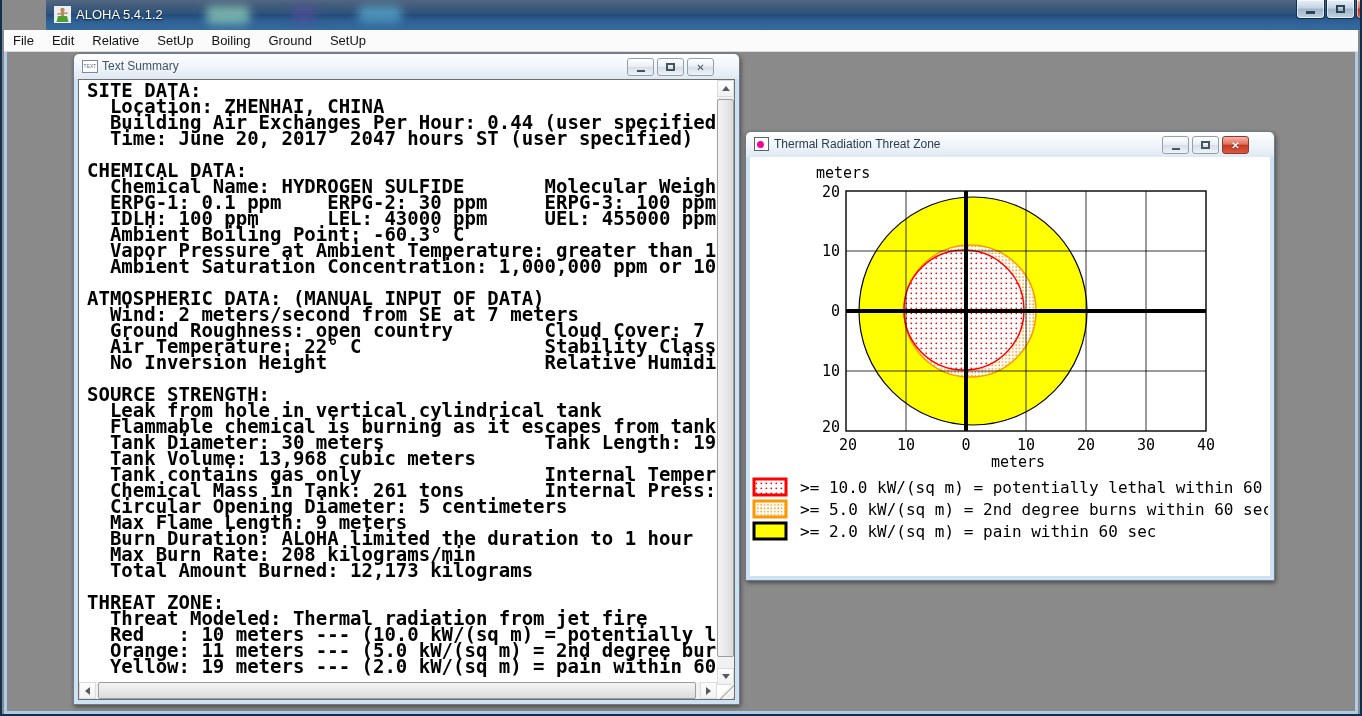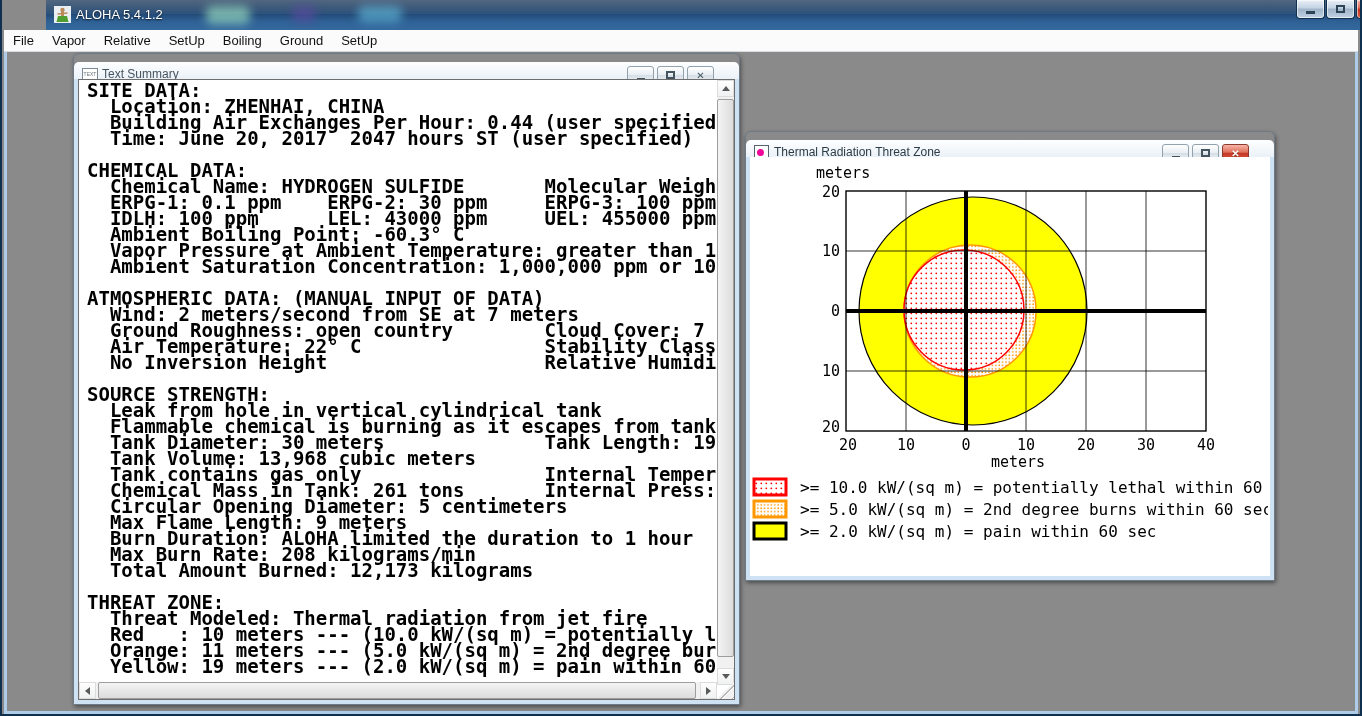--- a/index.html
+++ b/index.html
@@ -33,21 +33,21 @@
   .menubar { position:absolute; left:2px; right:2px; top:30px; height:22px;
     background:#fbfbfb; border-bottom:1px solid #d9dde1; display:flex; align-items:center; }
   .menu-item { padding:0 9px; font-size:13px; color:#111; height:100%; display:flex; align-items:center;text-align:center; }
 
   .client { position:absolute; left:2px; right:2px; top:52px; bottom:0;
     background:#8a8a8a; border:3px solid #aecbe8; border-top:none; }
 
   
   .child { position:absolute; border:1px solid #6d7a87; border-radius:6px 6px 2px 2px;
     box-shadow:1px 2px 4px rgba(0,0,0,.45); }
-  .child .tbar { position:absolute; left:0; top:8px; right:0; height:25px;
+  .child .tbar { position:absolute; left:0; top:0; right:0; height:25px;
     border-radius:5px 5px 0 0;
     background:linear-gradient(180deg,#fdfeff 0%,#f0f5fa 50%,#dfe9f3 100%);padding-left:28px; }
   .child .tbar .ttl { position:absolute; left:28px; top:5px; font-size:12px; color:#44545f; }
   .child .frame { position:absolute; left:0; top:25px; right:0; bottom:0;
     background:#cfe2f3; }
   .child .inner { position:absolute; left:4px; top:0; right:4px; bottom:4px;
     background:#fff; border:1px solid #6e6e6e; }
   .cbtn { position:absolute; top:4px; width:27px; height:18px; border:1px solid #93a1ad;
     border-radius:3px; background:linear-gradient(180deg,#ffffff,#e9eef3 48%,#d6dee6 52%,#eef3f8);
     display:flex; align-items:center; justify-content:center; color:#45555f; font-size:10px; }
@@ -109,21 +109,21 @@
         <div class="glyph-max"></div>
       </div>
     <div class="capbtn close-main" style="width:48px;">
         <span class="x">✕</span>
       </div>
   </div>
 </div>
 
 <div class="menubar">
   <span class="menu-item">File</span>
-  <span class="menu-item">Vapor</span>
+  <span class="menu-item">Edit</span>
   <span class="menu-item">Relative</span>
   <span class="menu-item">SetUp</span>
   <span class="menu-item">Boiling</span>
   <span class="menu-item">Ground</span>
   <span class="menu-item">SetUp</span>
 </div>
 
 <div class="client">
 
   <div class="child" style="left:66px; top:1px; width:667px; height:652px;">

